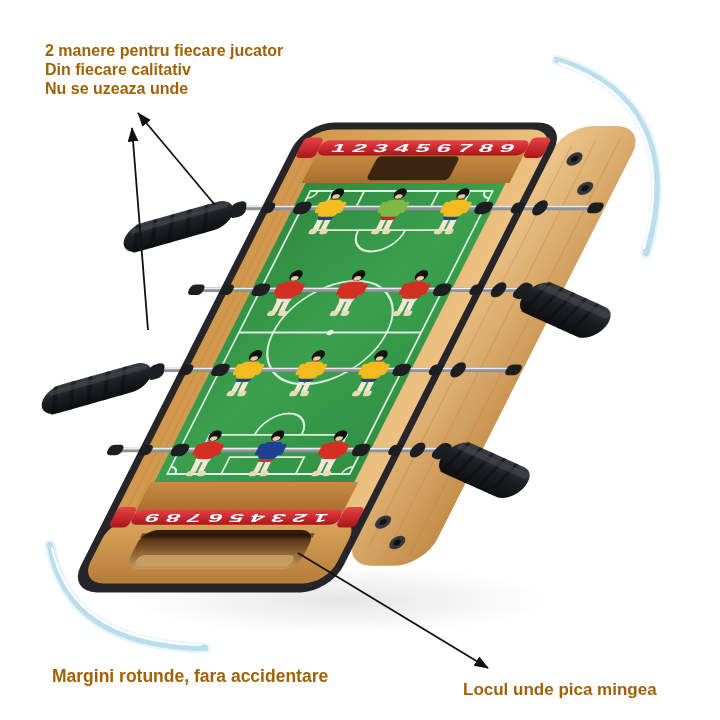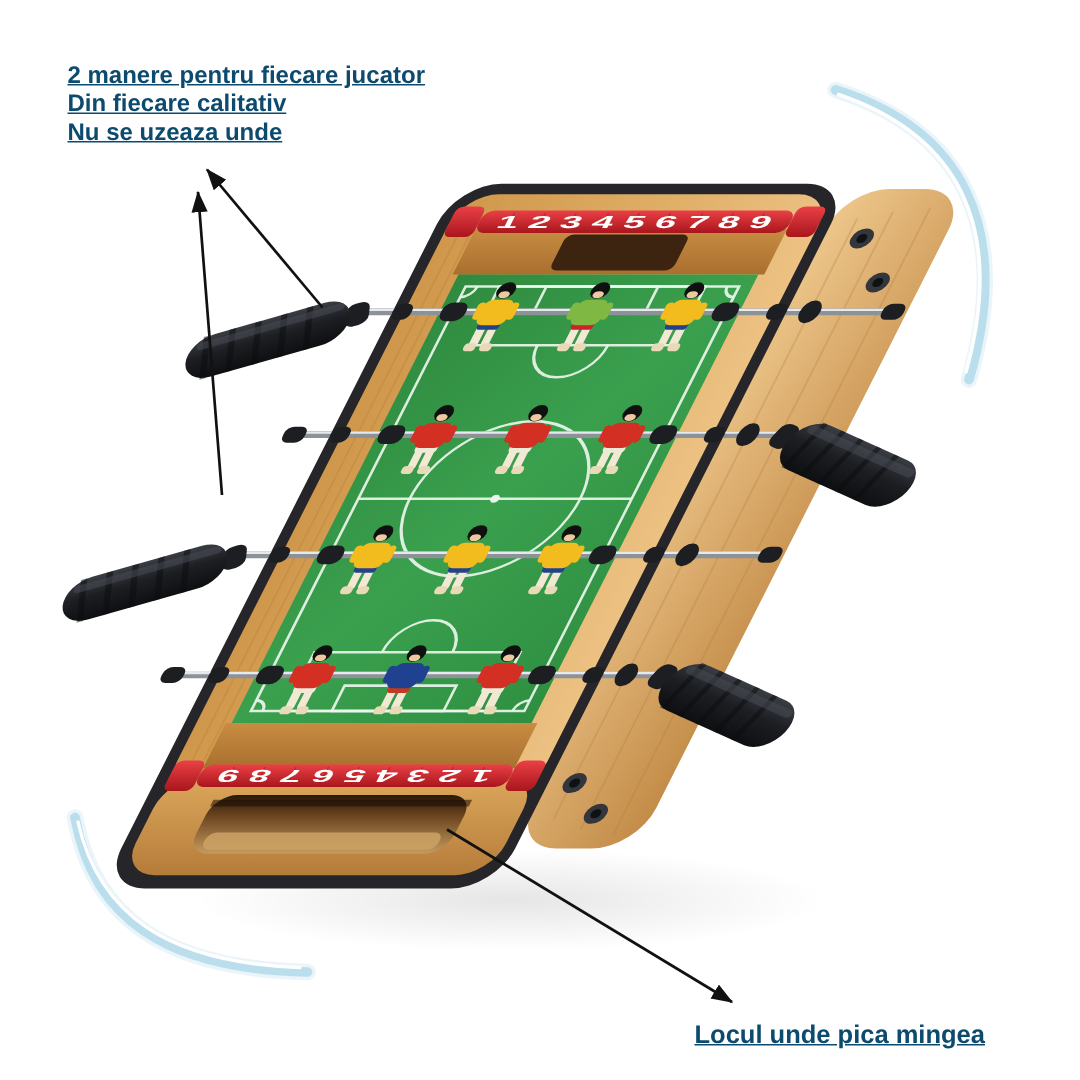--- a/index.html
+++ b/index.html
@@ -1,19 +1,19 @@
 <!DOCTYPE html>
 <html><head>
 <meta charset="utf-8">
 <style>
   html,body{margin:0;padding:0;background:#fff;}
   .stage{position:relative;width:720px;height:720px;background:#ffffff;overflow:hidden;
          font-family:"Liberation Sans",sans-serif;}
   .stage svg{position:absolute;left:0;top:0;}
-  .ann{position:absolute;color:#0c4a6e;font-weight:bold;text-decoration:underline;}
+  .ann{position:absolute;color:#a16207;font-weight:bold;}
   .ann-tl{left:45px;top:41px;font-size:16px;line-height:19px;}
   .ann-bl{left:52px;top:666px;font-size:17.5px;}
   .ann-br{left:463px;top:680px;font-size:17px;}
   .rodD{stroke:#8d9298;stroke-width:5;stroke-linecap:round;}
   .rodL{stroke:#e6eaed;stroke-width:1.8;stroke-linecap:round;}
   .blk{fill:#1c1e22;}
   .mark{fill:none;stroke:#eaf6ec;stroke-width:2;opacity:.92;}
   .railtxt{font-family:"Liberation Sans",sans-serif;font-weight:bold;font-size:13px;fill:#ffffff;}
 </style>
 </head>
@@ -380,15 +380,16 @@
     <line x1="148" y1="330" x2="132" y2="128" marker-end="url(#arr)"></line>
     <line x1="298" y1="553" x2="488" y2="668" marker-end="url(#arr)"></line>
   </g>
 </svg>
 
 <div class="ann ann-tl">
   <div>2 manere pentru fiecare jucator</div>
   <div>Din fiecare calitativ</div>
   <div>Nu se uzeaza unde</div>
 </div>
+<div class="ann ann-bl">Margini rotunde, fara accidentare</div>
 <div class="ann ann-br">Locul unde pica mingea</div>
 
 </div>
 
 </body></html>

